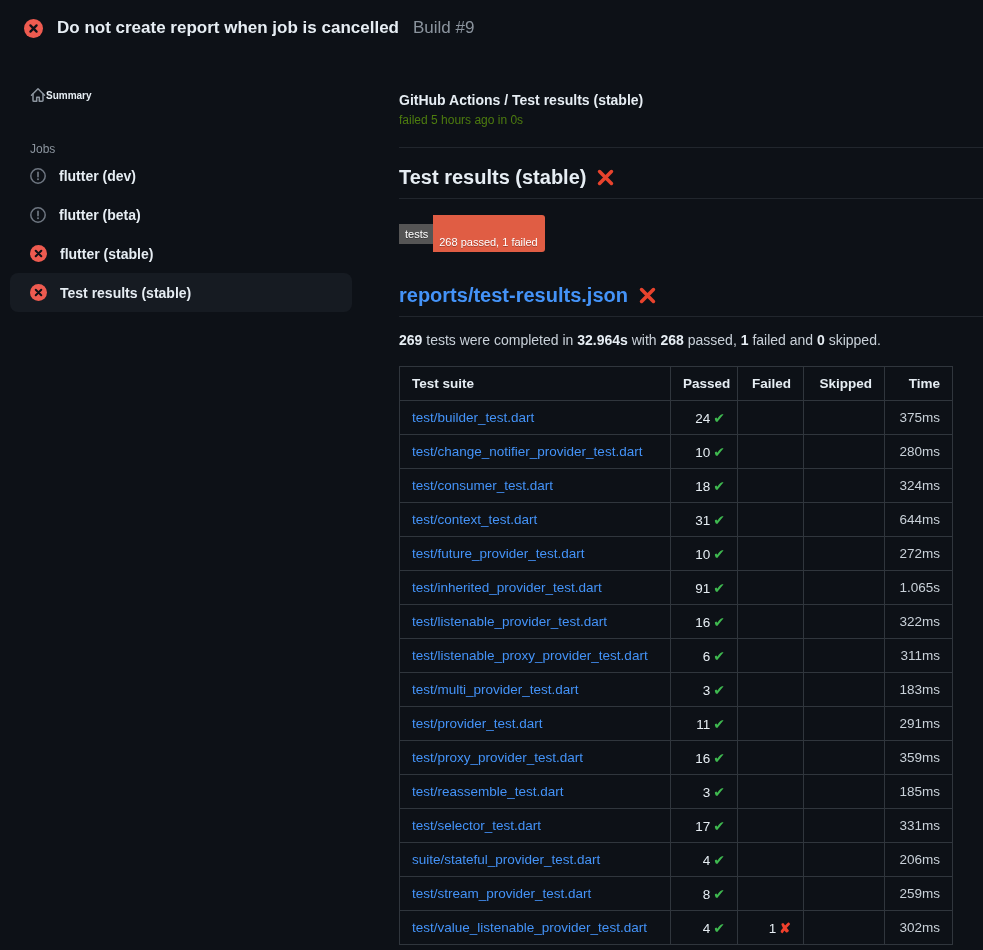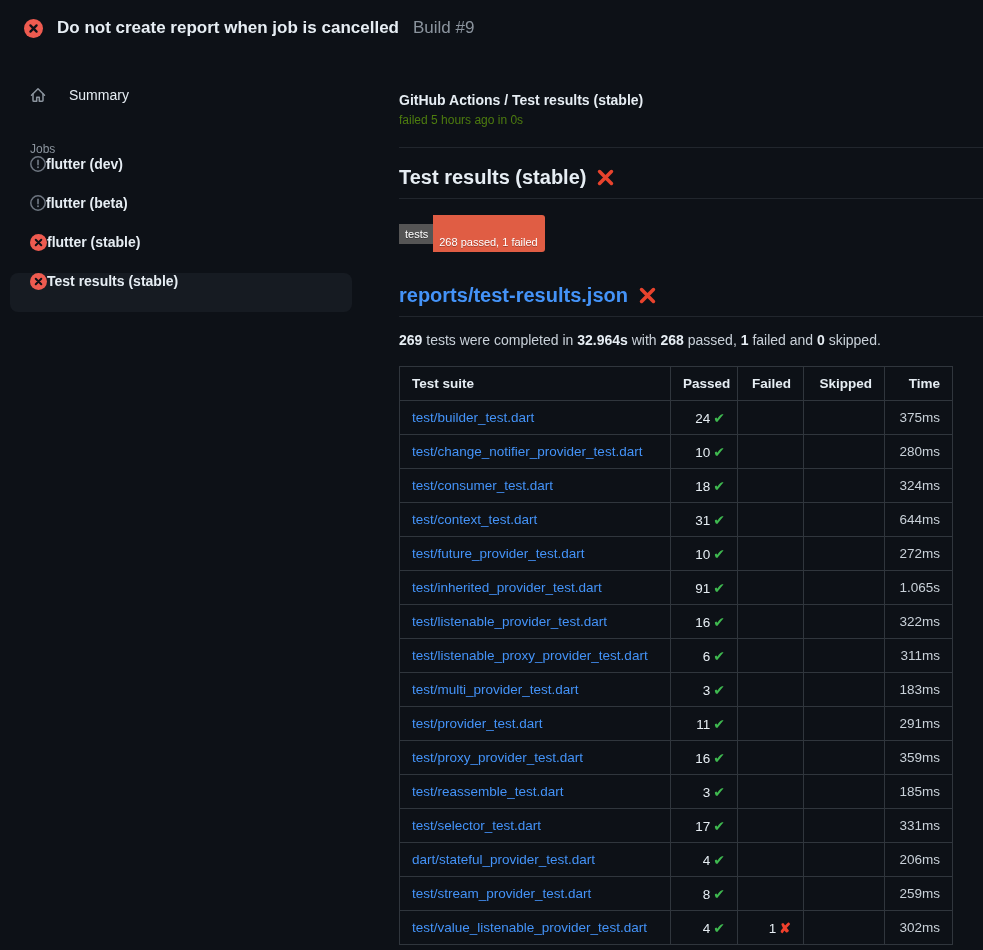--- a/index.html
+++ b/index.html
@@ -17,28 +17,28 @@
     padding:0 24px; gap:14px;text-align:right;
   }
   .top-header .title { font-size:17px; font-weight:700; color:#e6edf3; }
   .top-header .build { font-size:17px; font-weight:400; color:#8b949e; }
   .status-dot { width:19px; height:19px; flex:0 0 auto; display:inline-flex; }
   
   .layout { display:flex; align-items:flex-start; }
   
   .sidebar { width:380px; flex:0 0 auto; padding:22px 28px 0 10px; }
   .side-item {
-    display:flex; align-items:center; gap:23px;
+    display:flex; align-items:center; gap:0;
     padding:0 10px 0 20px; height:34px;
     border-radius:8px; cursor:pointer;
-    color:#e6edf3; font-size:14px; font-weight:400;
+    color:#e6edf3; font-size:10px; font-weight:700;
   }
   .jobs-label { color:#8b949e; font-size:12px; margin:30px 0 0 20px; }
   .job-item {
-    display:flex; 
+    display:flex; align-items:center; gap:13px;
     padding:0 10px 0 20px; height:39px;
     border-radius:8px; cursor:pointer;
     color:#e6edf3; font-size:14px; font-weight:600;
   }
   .job-item.selected { background:#161b22; }
   .job-item .icon, .side-item .icon { display:inline-flex; flex:0 0 auto; }
   
   .main { flex:1; padding:36px 0 0 19px; }
   .main-inner { padding-right:31px; }
   .breadcrumb { font-size:14px; font-weight:700; color:#e6edf3; }
@@ -302,21 +302,21 @@
               <td class="time">185ms</td>
             </tr>
             <tr>
               <td><a class="suite-link">test/selector_test.dart</a></td>
               <td class="num"><span class="cellnum">17</span><span class="check">✔</span></td>
               <td class="num"></td>
               <td class="num"></td>
               <td class="time">331ms</td>
             </tr>
             <tr>
-              <td><a class="suite-link">dart/stateful_provider_test.dart</a></td>
+              <td><a class="suite-link">suite/stateful_provider_test.dart</a></td>
               <td class="num"><span class="cellnum">4</span><span class="check">✔</span></td>
               <td class="num"></td>
               <td class="num"></td>
               <td class="time">206ms</td>
             </tr>
             <tr>
               <td><a class="suite-link">test/stream_provider_test.dart</a></td>
               <td class="num"><span class="cellnum">8</span><span class="check">✔</span></td>
               <td class="num"></td>
               <td class="num"></td>

